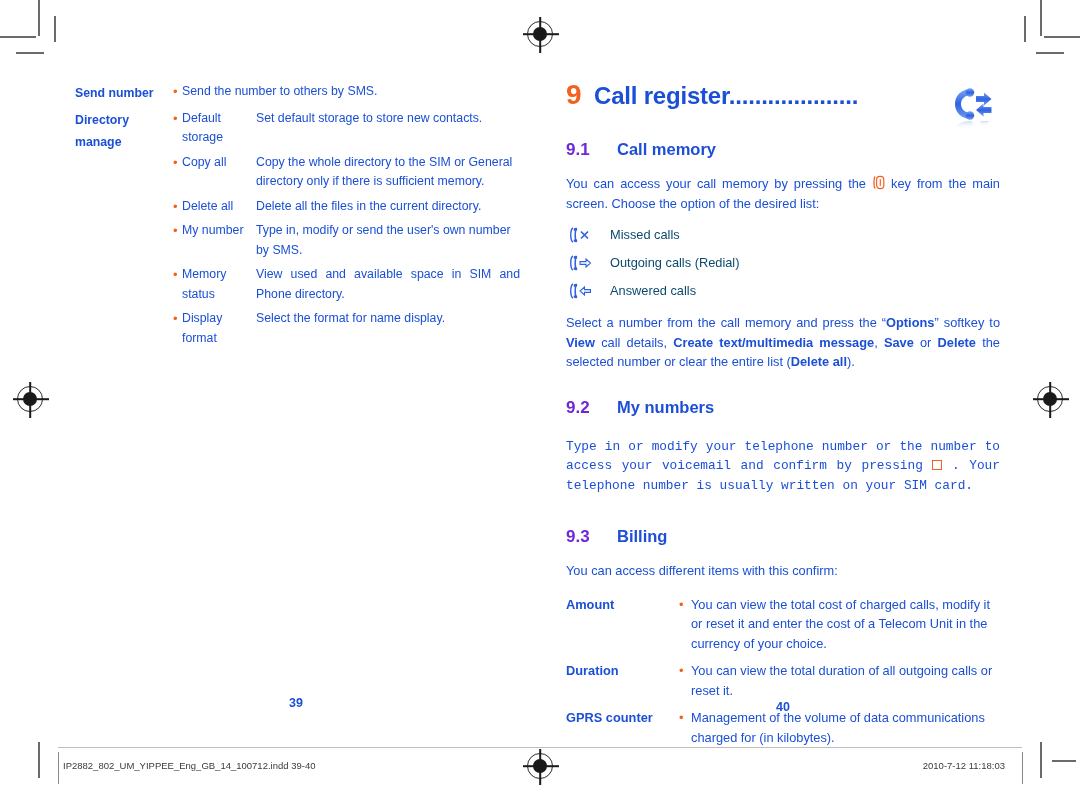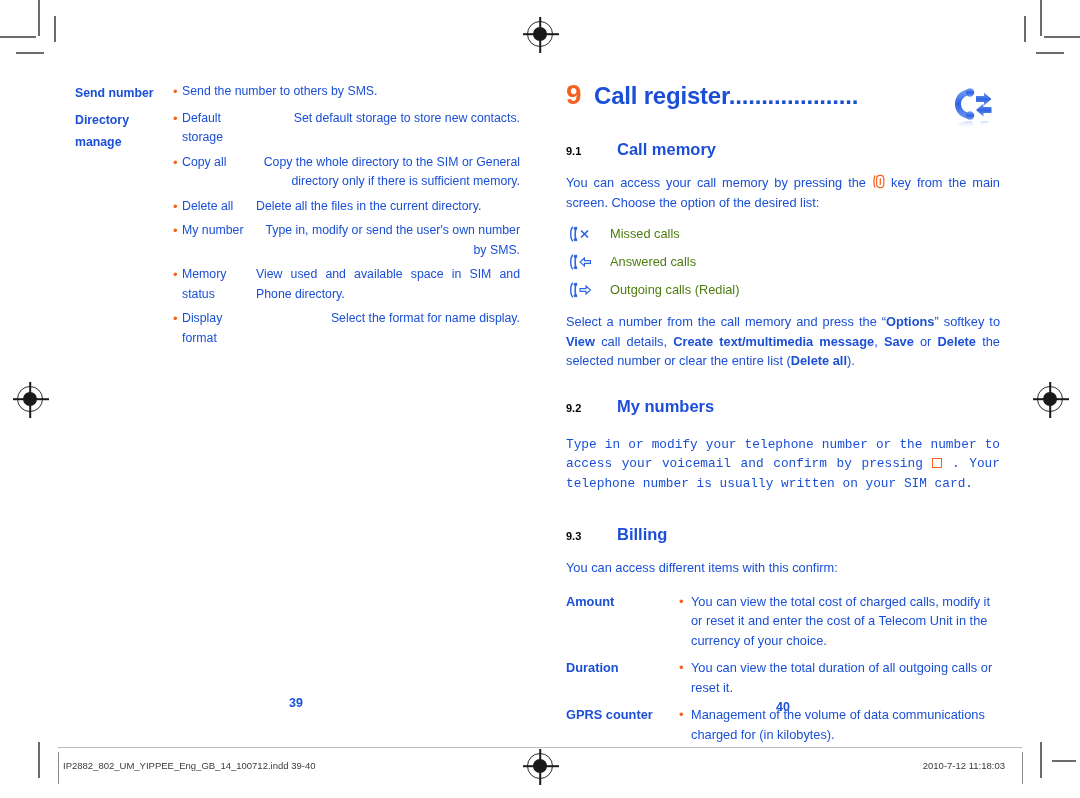--- a/index.html
+++ b/index.html
@@ -97,21 +97,21 @@
     font-size: 12.3px;
     line-height: 19.5px;
   }
   .sub-desc {
     flex: 1 1 auto;
     color: #1a4fd6;
     font-size: 12.3px;
     line-height: 19.5px;
     text-align: justify;
   }
-  .sub-desc.nojust { text-align: right; }
+  .sub-desc.nojust { text-align: left; }
   .sub-full {
     flex: 1 1 auto;
     color: #1a4fd6;
     font-size: 12.3px;
     line-height: 19.5px;
   }
 
   
   .chapter {
     display: flex;
@@ -144,23 +144,23 @@
   }
 
   
   .sec {
     display: flex;
     align-items: baseline;
     margin-top: 14px;
     margin-bottom: 14px;
   }
   .sec-num {
-    color: #000000;
-    font-weight: bold;
-    font-size: 11px;
+    color: #6d28d9;
+    font-weight: bold;
+    font-size: 17px;
     width: 51px;
     flex: 0 0 51px;
   }
   .sec-title {
     color: #1d4ed8;
     font-weight: bold;
     font-size: 16.5px;
   }
 
   
@@ -194,21 +194,21 @@
     display: flex;
     align-items: center;
     margin-bottom: 8px;
     height: 20px;
   }
   .call-icon {
     flex: 0 0 44px;
     height: 18px;
   }
   .call-label {
-    color: #4d7c0f;
+    color: #0c4a6e;
     font-size: 12.8px;
     line-height: 18px;
   }
 
   
   .bill-row {
     display: flex;
     margin-bottom: 8px;
   }
   .bill-label {
@@ -414,37 +414,37 @@
       <div class="call-label">Missed calls</div>
     </div>
 
     <div class="call-item">
       <div class="call-icon">
         <svg viewBox="0 0 30 18" width="30" height="18">
           <path d="M7 2 C4 3.4 4 14.6 7 16" stroke="#2f63e0" stroke-width="1.4" fill="none"></path>
           <path d="M11 2.2 C8.6 3.4 8.6 14.6 11 15.8" stroke="#2f63e0" stroke-width="1.6" fill="none"></path>
           <circle cx="9.4" cy="3.4" r="1.7" fill="#2f63e0"></circle>
           <circle cx="9.4" cy="14.6" r="1.7" fill="#2f63e0"></circle>
-          <path d="M24.5 7.6 L18.5 7.6 L18.5 5 L14 9 L18.5 13 L18.5 10.4 L24.5 10.4 Z" stroke="#2f63e0" stroke-width="1.1" fill="none"></path>
+          <path d="M14 7.6 L20 7.6 L20 5 L24.5 9 L20 13 L20 10.4 L14 10.4 Z" stroke="#2f63e0" stroke-width="1.1" fill="none"></path>
         </svg>
       </div>
-      <div class="call-label">Answered calls</div>
+      <div class="call-label">Outgoing calls (Redial)</div>
     </div>
 
     <div class="call-item">
       <div class="call-icon">
         <svg viewBox="0 0 30 18" width="30" height="18">
           <path d="M7 2 C4 3.4 4 14.6 7 16" stroke="#2f63e0" stroke-width="1.4" fill="none"></path>
           <path d="M11 2.2 C8.6 3.4 8.6 14.6 11 15.8" stroke="#2f63e0" stroke-width="1.6" fill="none"></path>
           <circle cx="9.4" cy="3.4" r="1.7" fill="#2f63e0"></circle>
           <circle cx="9.4" cy="14.6" r="1.7" fill="#2f63e0"></circle>
-          <path d="M14 7.6 L20 7.6 L20 5 L24.5 9 L20 13 L20 10.4 L14 10.4 Z" stroke="#2f63e0" stroke-width="1.1" fill="none"></path>
+          <path d="M24.5 7.6 L18.5 7.6 L18.5 5 L14 9 L18.5 13 L18.5 10.4 L24.5 10.4 Z" stroke="#2f63e0" stroke-width="1.1" fill="none"></path>
         </svg>
       </div>
-      <div class="call-label">Outgoing calls (Redial)</div>
+      <div class="call-label">Answered calls</div>
     </div>
 
     <div class="para" style="margin-top:12px;"><span>Select a number from the call memory and press the “</span><b>Options</b><span>” softkey to </span><b>View</b><span> call details, </span><b>Create text/multimedia message</b><span>, </span><b>Save</b><span> or </span><b>Delete</b><span> the selected number or clear the entire list (</span><b>Delete all</b><span>).</span></div>
 
     <div class="sec" style="margin-top:26px;">
       <div class="sec-num">9.2</div>
       <div class="sec-title">My numbers</div>
     </div>
 
     <div class="para" style="margin-top:19px;font-family:Liberation Mono, monospace;"><span>Type in or modify your telephone number or the number to access your voicemail and confirm by pressing </span><span class="sq-glyph"></span><span> . Your telephone number is usually written on your SIM card.</span></div>

